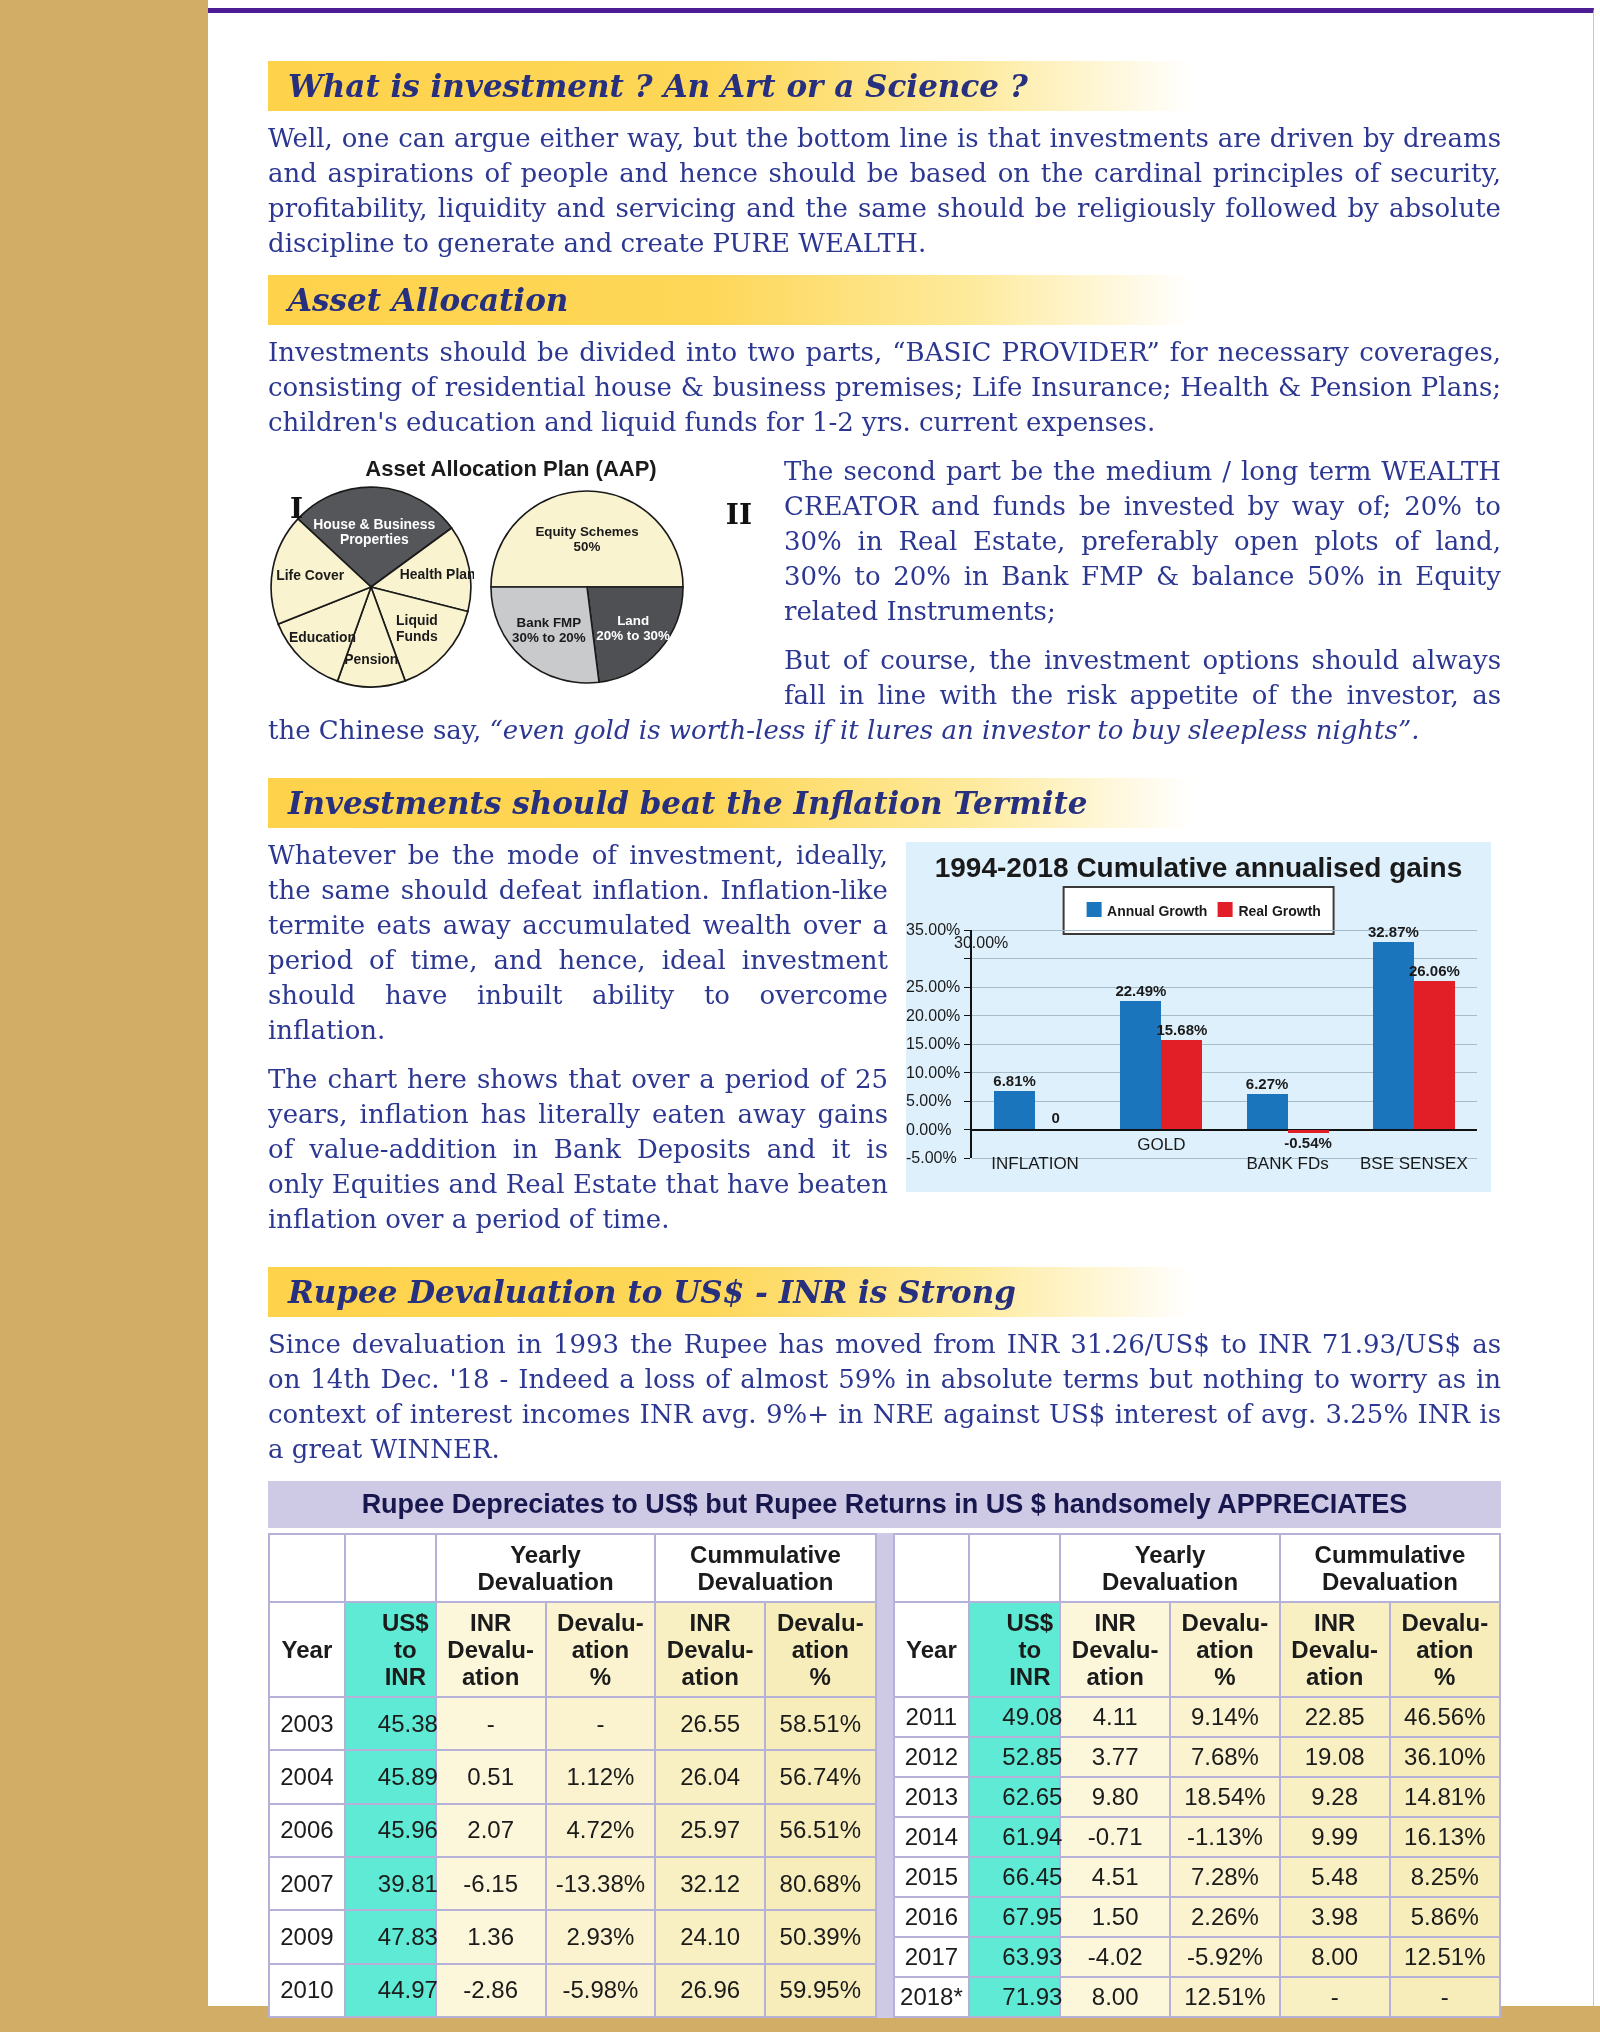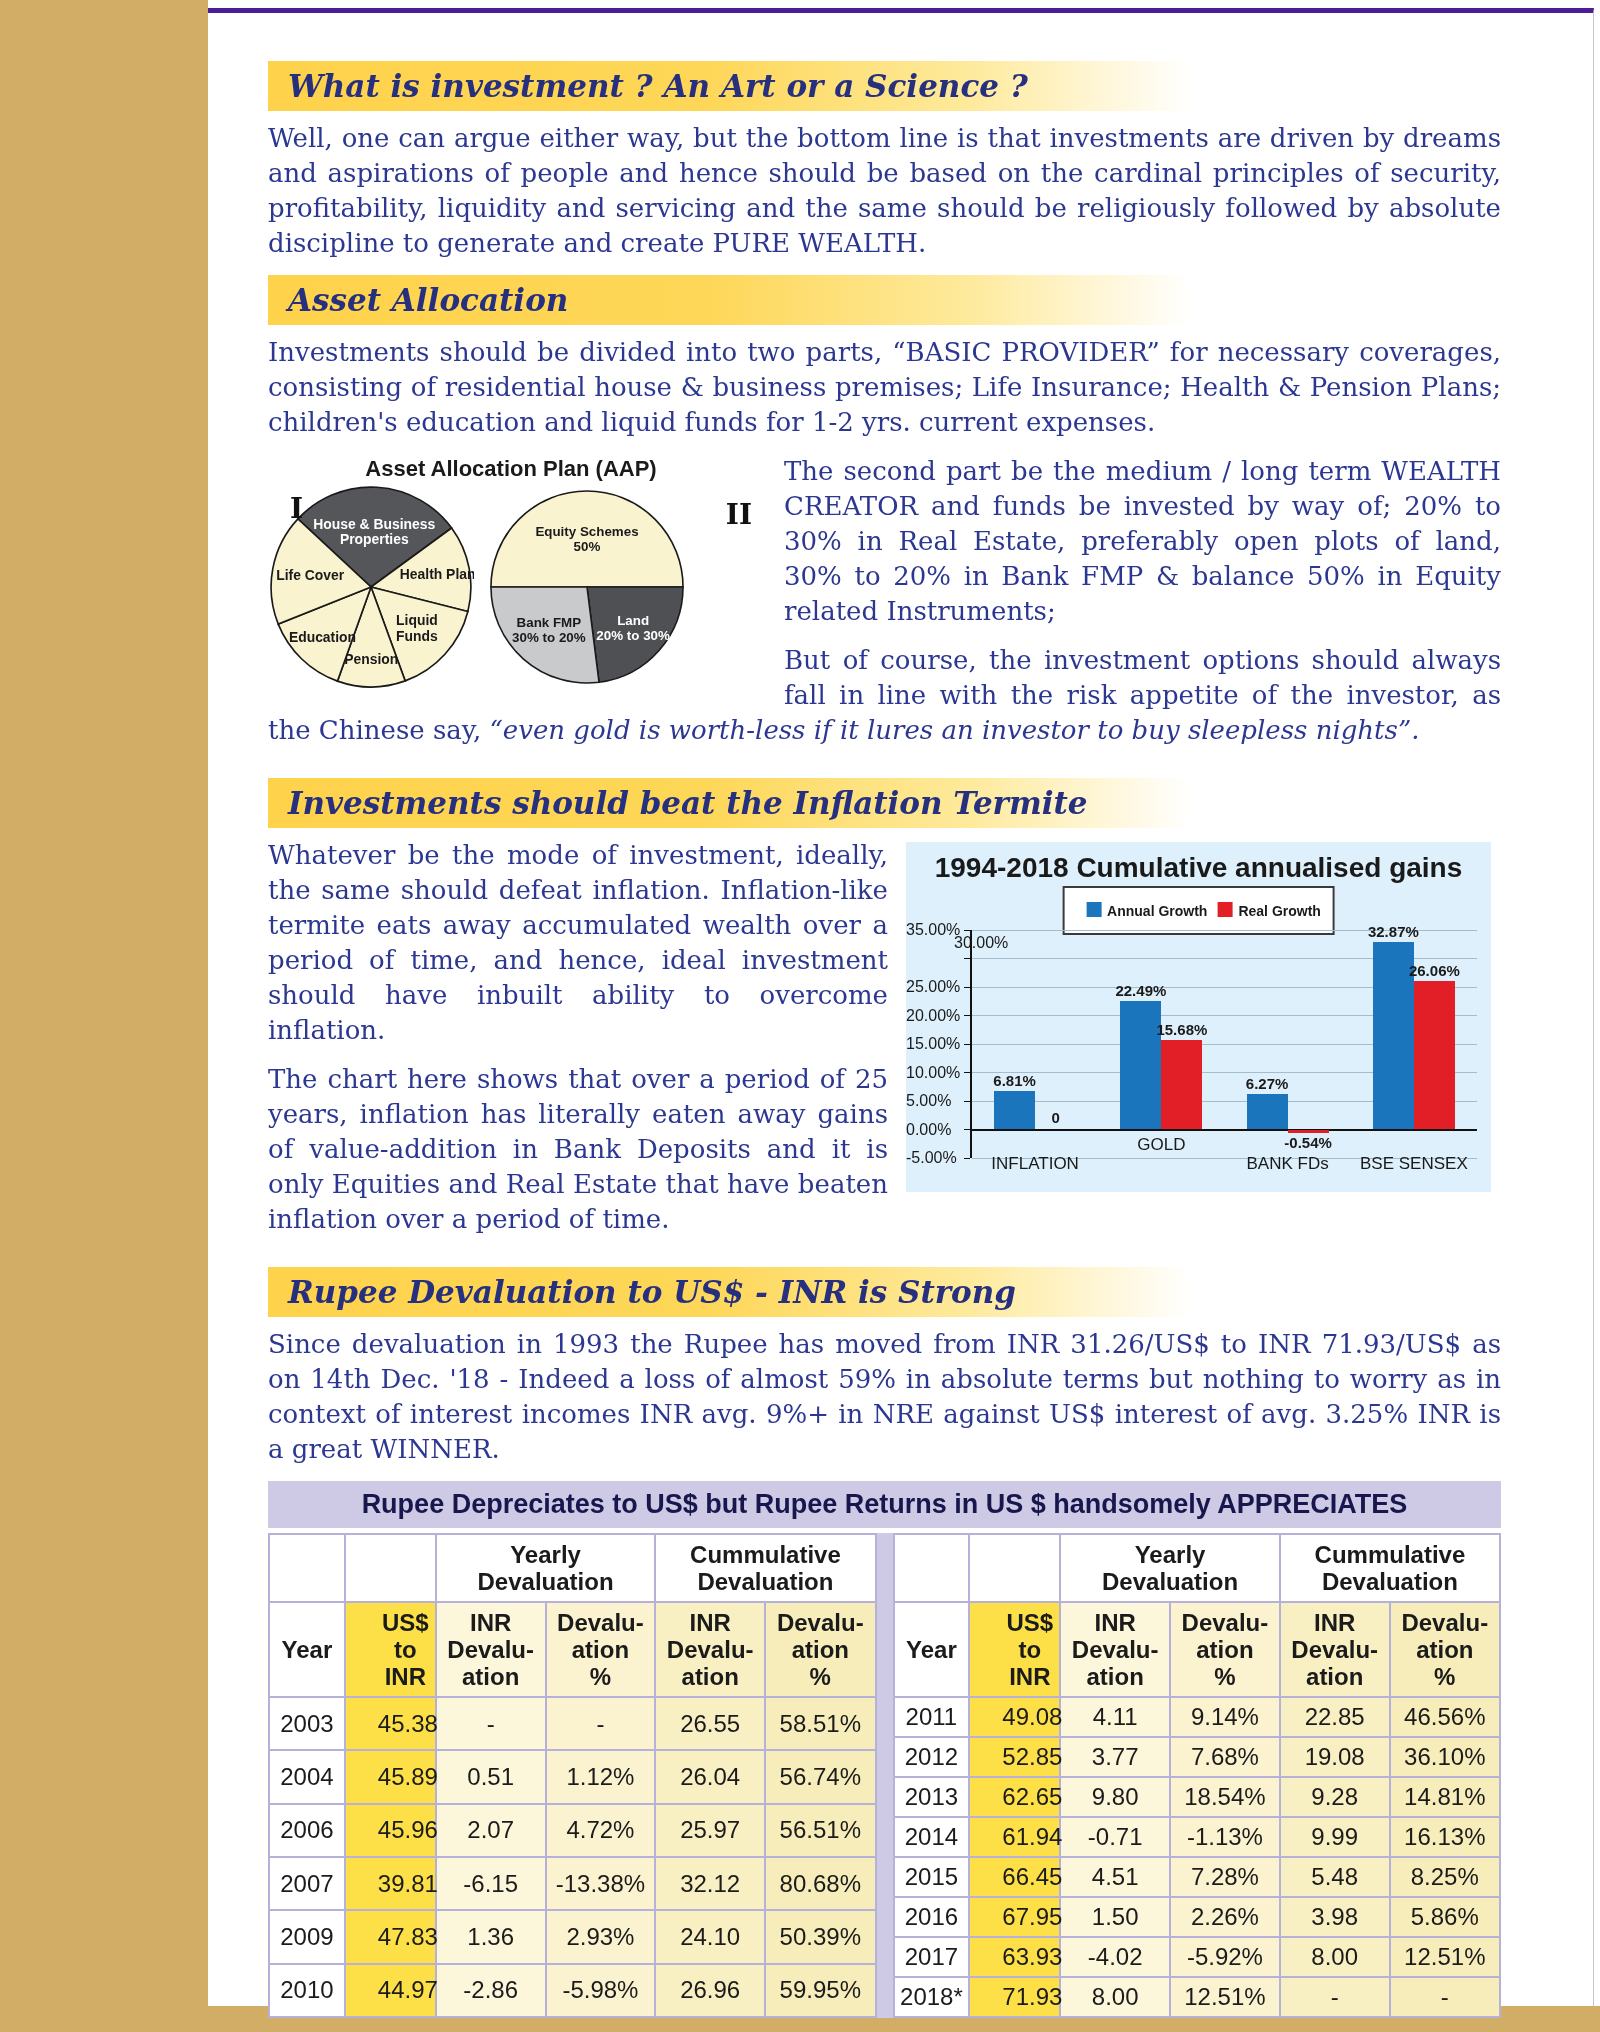--- a/index.html
+++ b/index.html
@@ -50,21 +50,21 @@
   
   .table-band{background:#cecae5;text-align:center;font-family:"Liberation Sans",sans-serif;
               font-weight:bold;font-size:27px;color:#17174d;padding:8px 0;margin:0 0 5px 0;}
   .tables-wrap{display:flex;gap:16px;background:#cecae5;}
   .dev-table{border-collapse:collapse;table-layout:fixed;flex:1;width:100%;background:#fff;}
   .dev-table th,.dev-table td{border:2px solid #b5b1d8;text-align:center;vertical-align:middle;
       font-family:"Liberation Sans",sans-serif;color:#1b1b1b;white-space:pre-line;}
   .dev-table th{font-weight:bold;font-size:24px;line-height:27px;padding:6px 2px;background:#fff;}
   .dev-table td{font-size:24px;padding:5px 2px;}
   .dev-table td.c0{background:#ffffff;}
-  .dev-table .c1{background:#fde047;padding-left:32px;}
+  .dev-table .c1{background:#5eead4;padding-left:32px;}
   .dev-table .c2{background:#fcf6da;}
   .dev-table .c3{background:#fbf3d0;}
   .dev-table .c4{background:#f8efc2;}
   .dev-table .c5{background:#f7edba;}
   .dev-table th.blank,.dev-table th.group{background:#fff;}
   
   .footer-line{font-size:27px;line-height:37px;color:#2c3791;margin:0;}
   .clearfix::after{content:"";display:block;clear:both;}
 </style>
 </head>

